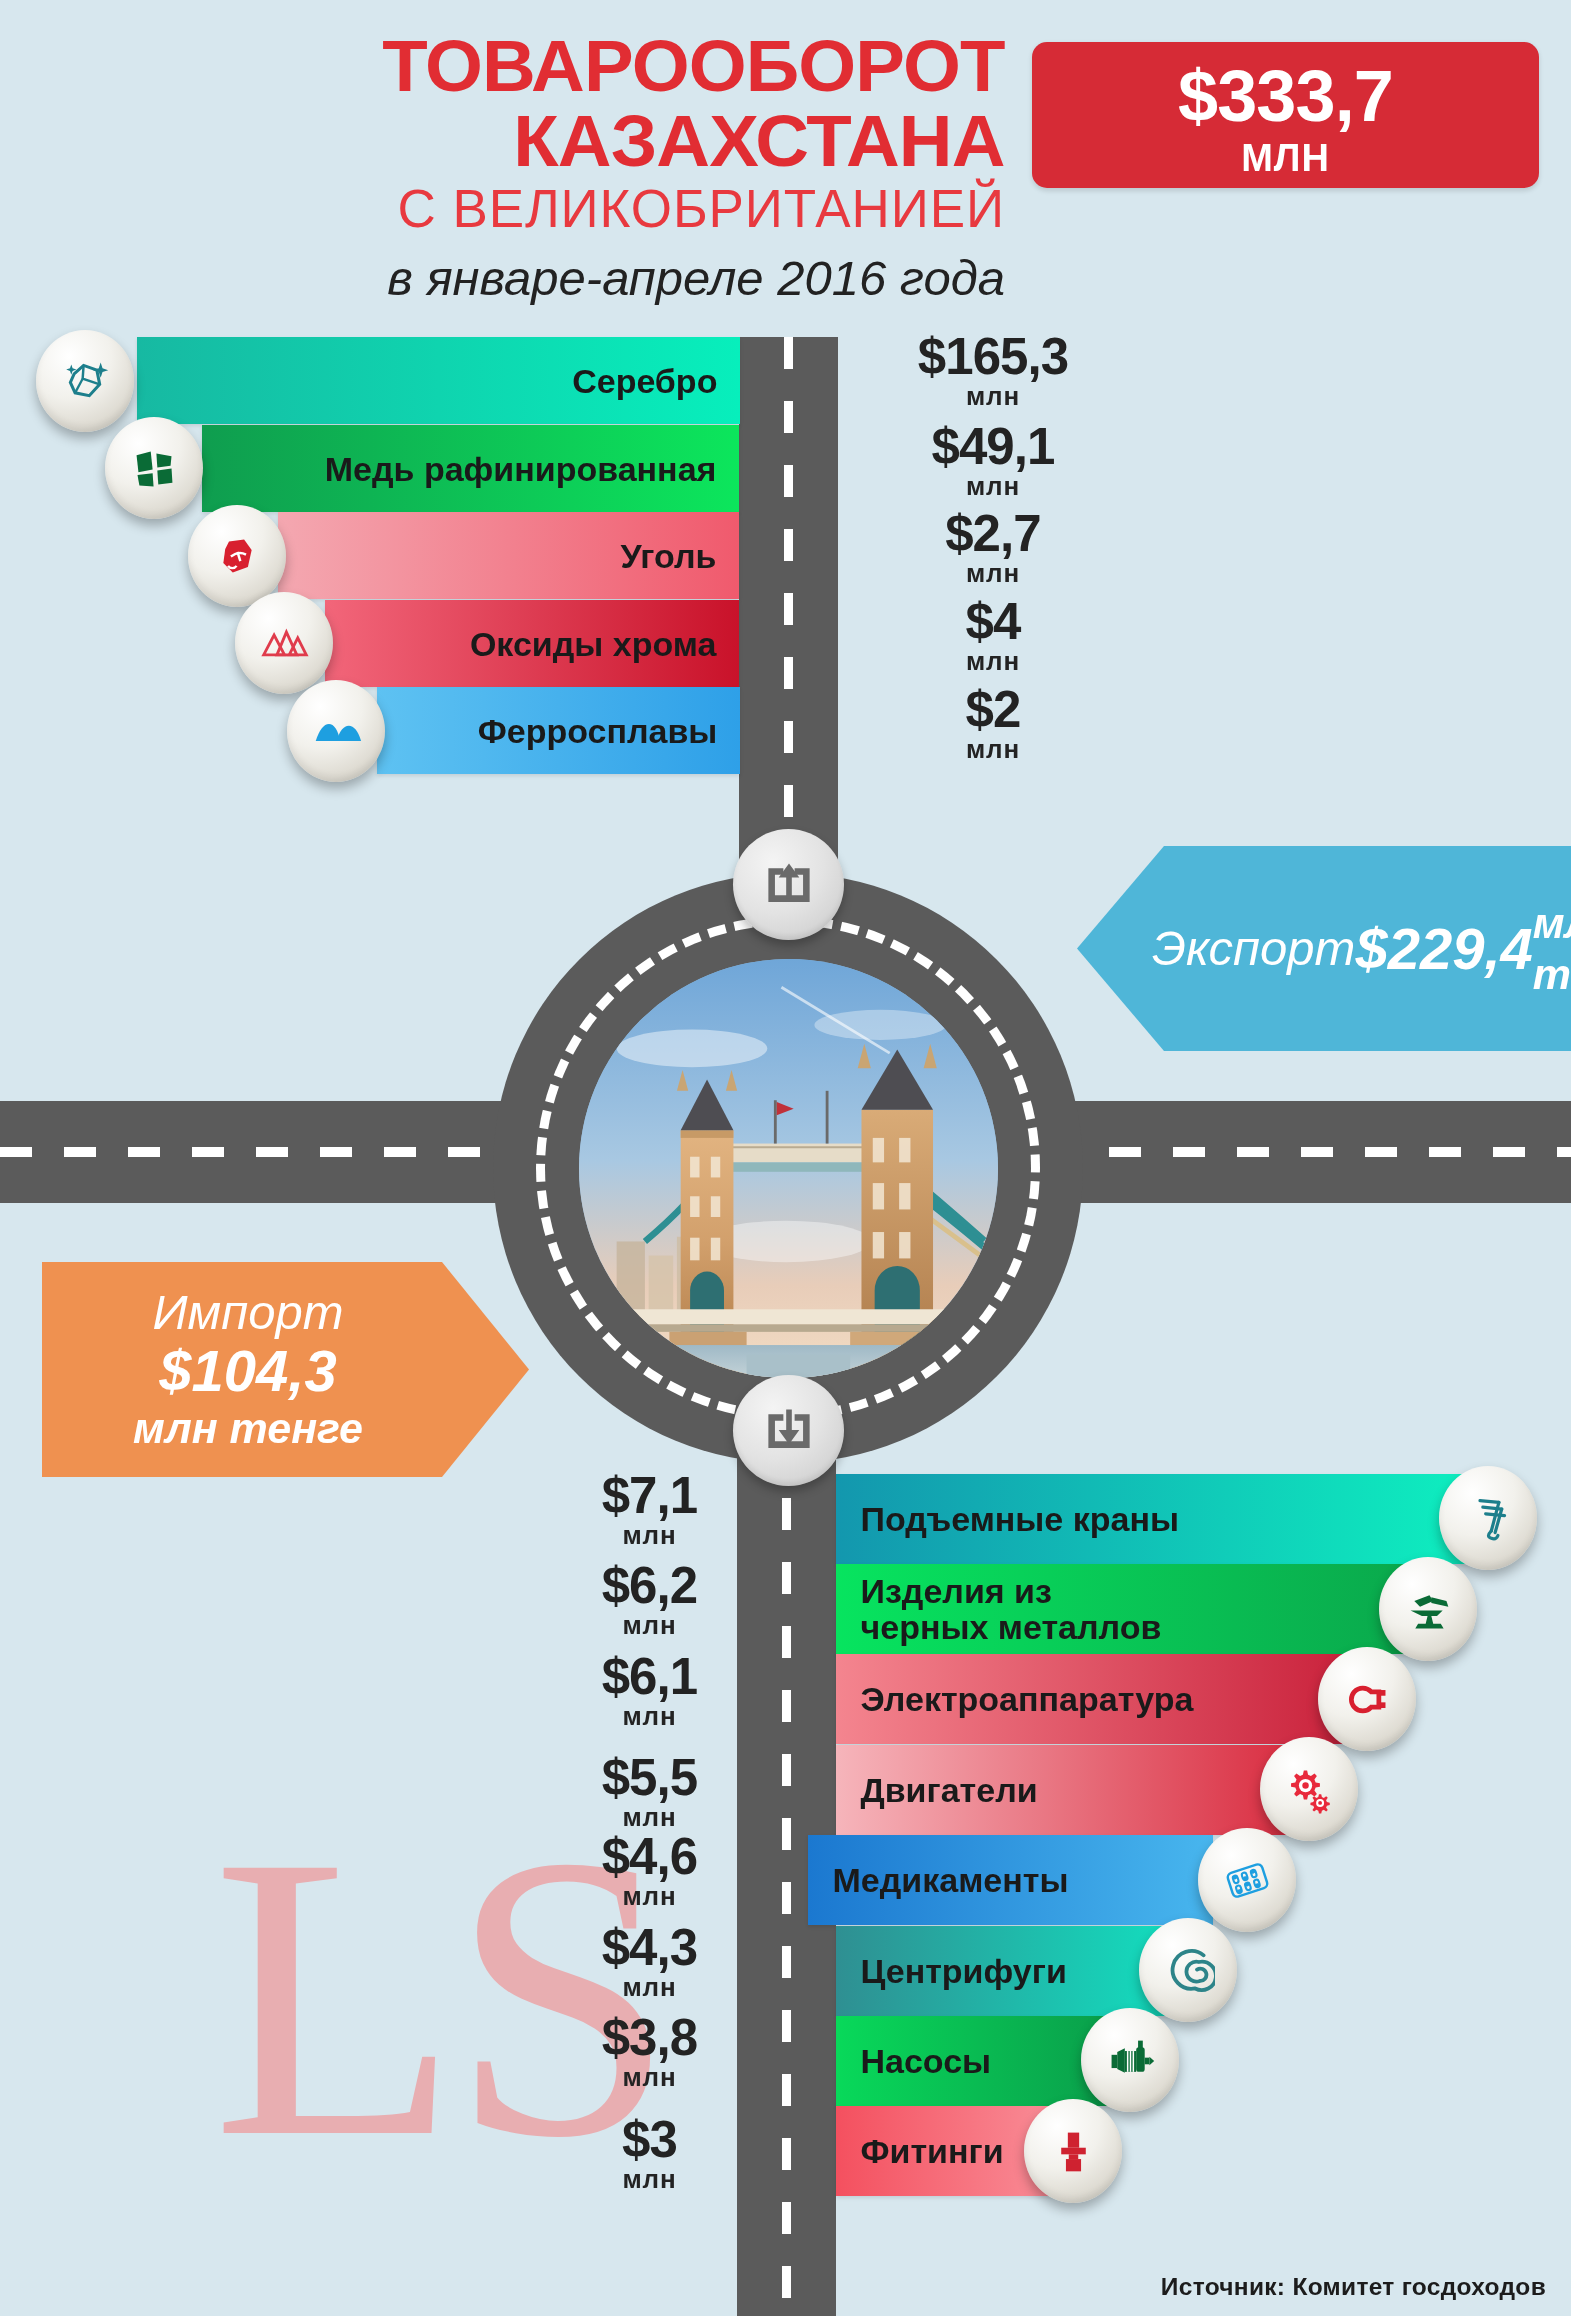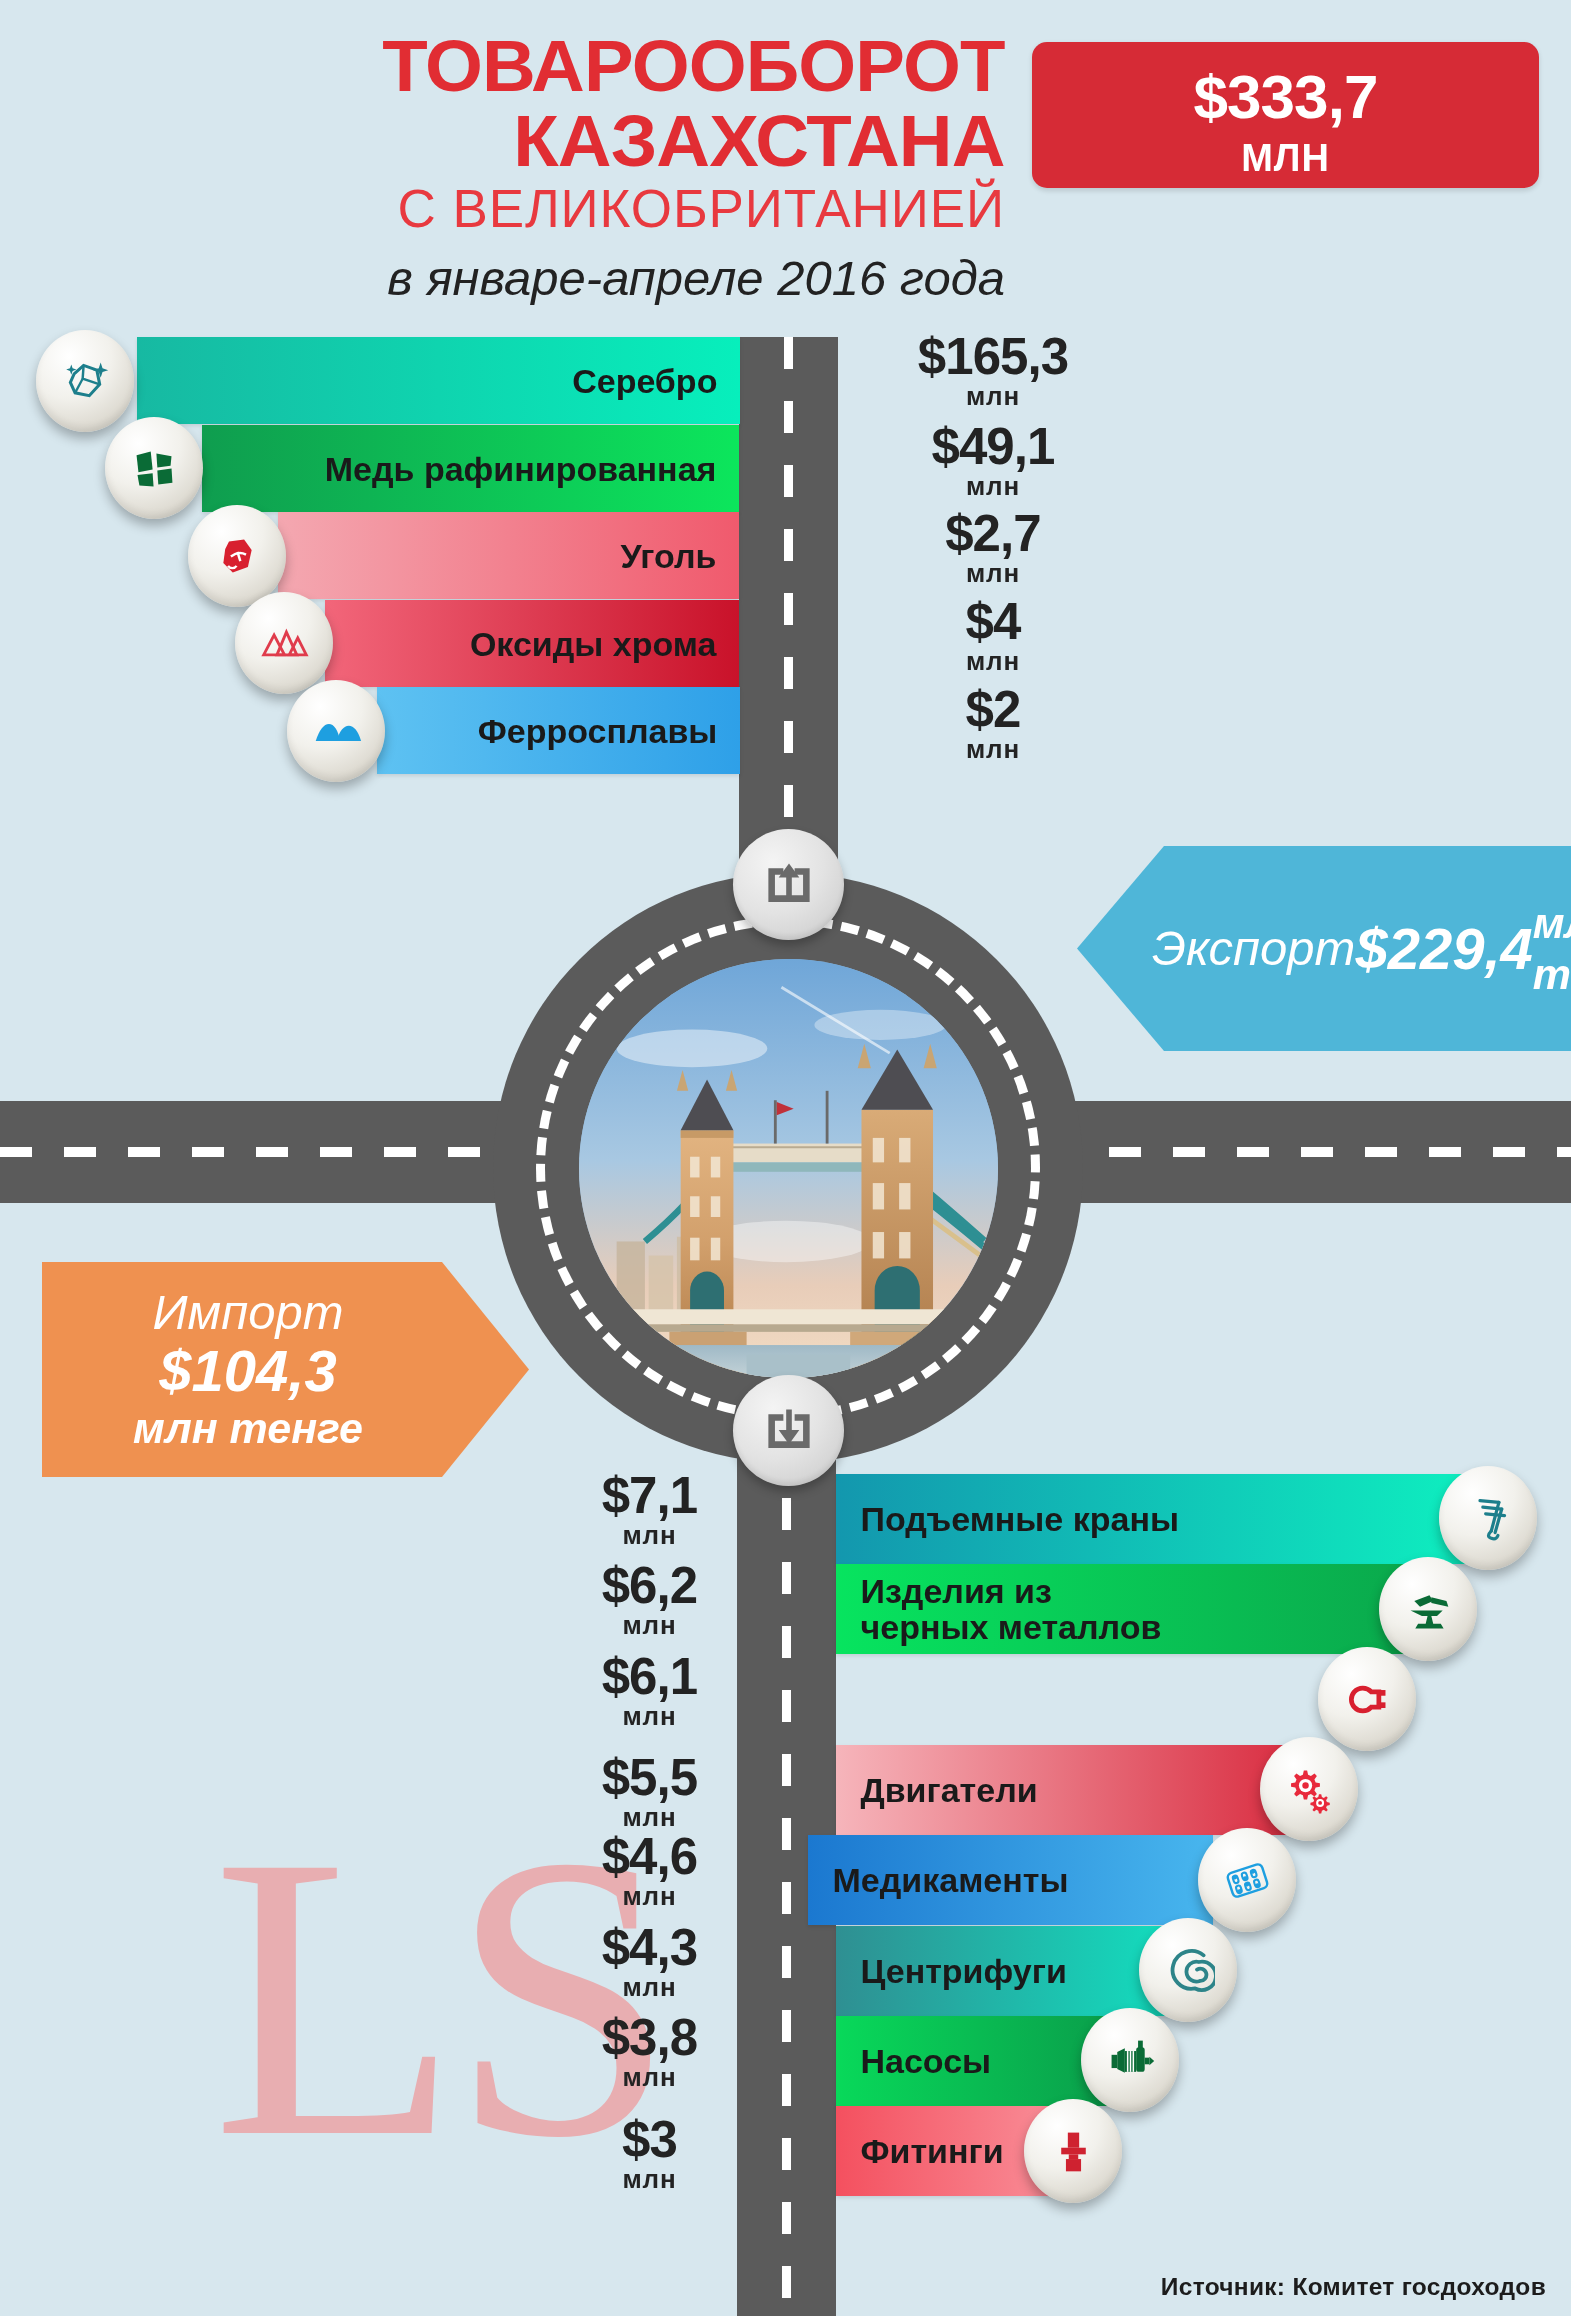--- a/index.html
+++ b/index.html
@@ -38,21 +38,21 @@
     font-style:italic;font-size:49px;line-height:55px;
     color:#222;padding-right:21px;margin-top:13px;
   }
 
   #total-badge{
     position:absolute;right:33px;top:42px;width:507px;height:146px;
     background:#d62b36;border-radius:15px;z-index:20;
     display:flex;flex-direction:column;align-items:center;justify-content:center;
     box-shadow:0 2.8px 5.6px rgba(0,0,0,.13);
   }
-  #total-value{color:#fff;font-weight:700;font-size:62px;line-height:87px;letter-spacing:-0.9px;}
+  #total-value{color:#fff;font-weight:700;font-size:72px;line-height:87px;letter-spacing:-0.9px;}
   #total-unit{color:#fff;font-weight:700;font-size:38px;line-height:38px;letter-spacing:0.9px;margin-top:-1.9px;}
 
   
   .road{position:absolute;background:#5b5b5b;z-index:5;}
   #road-vert-top{left:739px;top:337px;width:99px;height:603px;}
   #road-vert-bottom{left:737px;top:1370px;width:99px;height:946px;}
   #road-horiz-left{left:0px;top:1101px;width:527px;height:102px;}
   #road-horiz-right{left:1045px;top:1101px;width:526px;height:102px;}
 
   .dash-v{position:absolute;left:50%;margin-left:-4.7px;top:0;width:9.4px;height:100%;
@@ -389,20 +389,23 @@
 черных металлов</span>
     </div>
     <div class="bubble" style="left:1379px;top:1557px;width:98px;height:104px;">
       <svg width="51" height="51" viewBox="0 0 54 54">
         <path d="M12 18 l16 -6 4 6 -14 6 z" fill="#0a6b36"></path>
         <path d="M30 14 l16 4 2 6 -18 -4 z" fill="#0a6b36"></path>
         <path d="M8 28 h34 l-6 6 h-6 l2 8 h8 l3 5 H13 l3 -5 h8 l2 -8 h-6 z" fill="#0a6b36"></path>
       </svg>
     </div>
 
+    <div class="bar-r" style="left:836px;top:1654px;width:523px;background:linear-gradient(to right,#f4858f,#c9203a);">
+      <span class="bar-label">Электроаппаратура</span>
+    </div>
     <div class="bubble" style="left:1318px;top:1647px;width:98px;height:104px;">
       <svg width="53" height="53" viewBox="0 0 56 56">
         <path d="M14 36 a12 12 0 0 1 0 -16 a12 12 0 0 1 18 0 h8 v16 h-8 a12 12 0 0 1 -18 0 z" fill="none" stroke="#d8202f" stroke-width="5"></path>
         <rect x="38" y="18" width="9" height="6" fill="#d8202f"></rect>
         <rect x="38" y="31" width="9" height="6" fill="#d8202f"></rect>
       </svg>
     </div>
 
     <div class="bar-r" style="left:836px;top:1745px;width:466px;background:linear-gradient(to right,#f6b5bb,#d92b3f);">
       <span class="bar-label">Двигатели</span>

